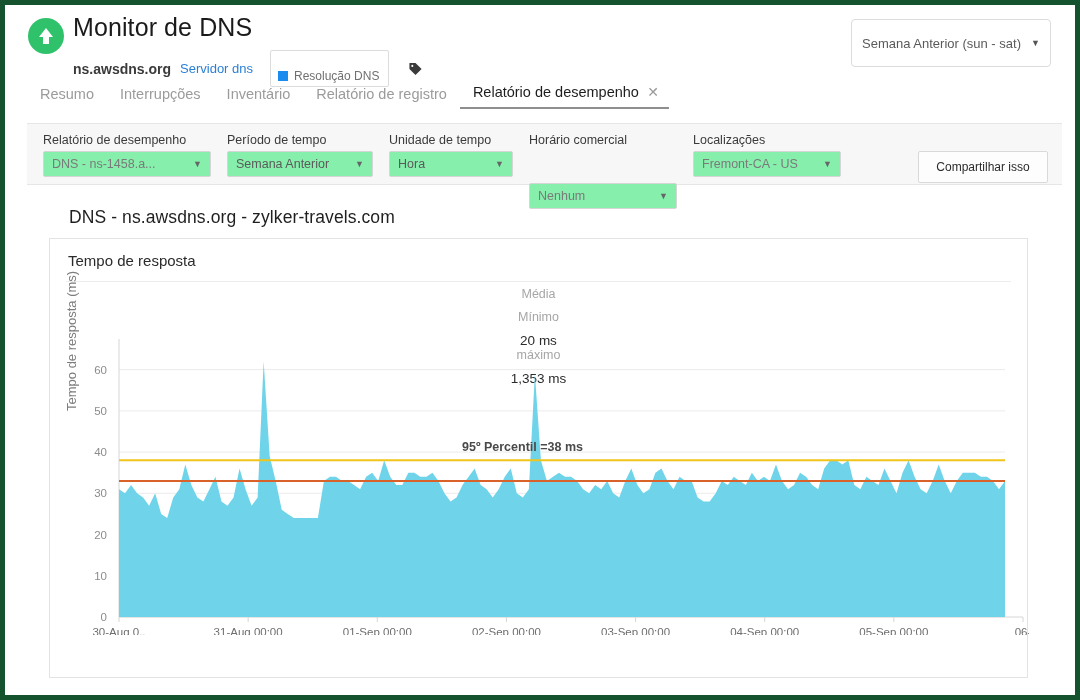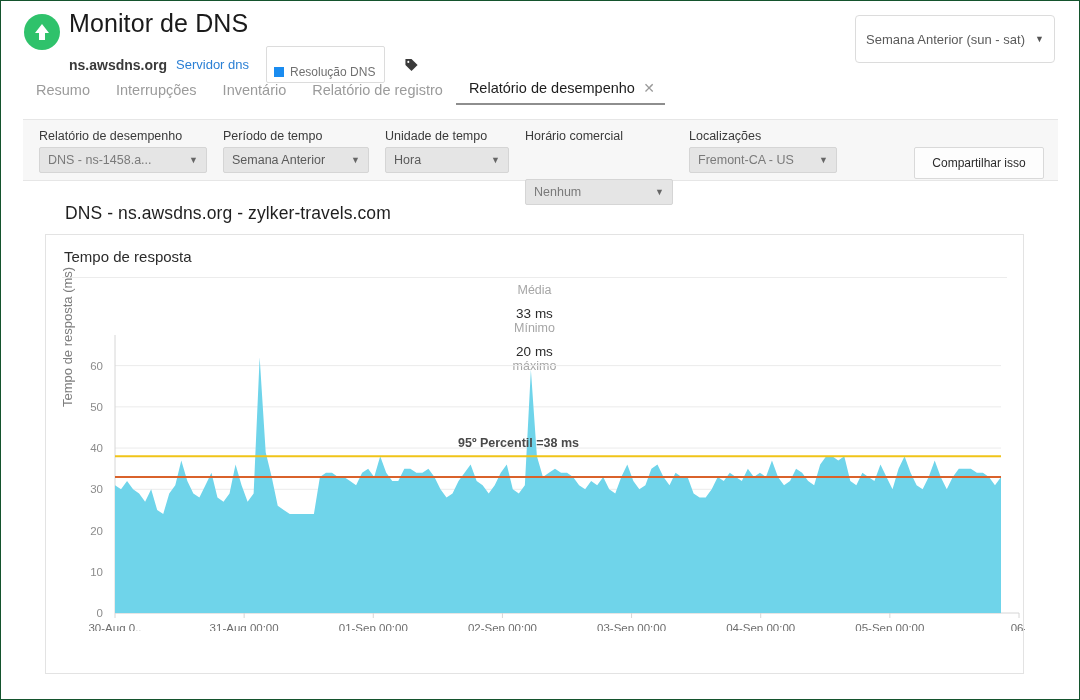--- a/index.html
+++ b/index.html
@@ -13,21 +13,21 @@
     font-family: "Liberation Sans", sans-serif;
     color: #2d2d2d;
     overflow: hidden;
   }
   .page {
     position: relative;
     width: 1080px;
     height: 700px;
     box-sizing: border-box;
     background: #ffffff;
-    border: 1px solid #14532d;
+    border: 5px solid #14532d;
     overflow: hidden;
   }
 
   
   .header {
     position: relative;
     padding: 14px 18px 0 18px;
     height: 108px;
     box-sizing: border-box;
   }
@@ -164,21 +164,21 @@
   .filter-label {
     font-size: 12.5px;
     color: #3a3a3a;
     margin-bottom: 4px;
     white-space: nowrap;
   }
   .filter-select {
     height: 26px;
     box-sizing: border-box;
     border: 1px solid #d5d5d5;
-    background: #e5e5e5;
+    background: #86efac;
     border-radius: 2px;
     display: flex;
     align-items: center;
     padding: 12px 8px;
     font-size: 12.5px;
     color: #7a7a7a;
   }
   .filter-select .caret {
     margin-left: auto;
     padding-left: 10px;
@@ -405,28 +405,28 @@
 
   <div class="report-title">DNS - ns.awsdns.org - zylker-travels.com</div>
 
   <div class="chart-card">
     <div class="card-title">Tempo de resposta</div>
     <div class="card-divider"></div>
 
     <div class="stats">
       <div class="stat">
         <div class="stat-label">Média</div>
-        <div class="stat-value">33 ms</div>
       </div>
       <div class="stat">
         <div class="stat-label">Mínimo</div>
         <div class="stat-value">20 ms</div>
       </div>
       <div class="stat">
         <div class="stat-label">máximo</div>
+        <div class="stat-value">1,353 ms</div>
       </div>
     </div>
 
     <div class="chart-wrap">
       <div class="y-axis-title">Tempo de resposta (ms)</div>
       <svg class="plot" id="plot-svg" width="979" height="300" viewBox="0 0 979 300">
           <line x1="69" y1="282" x2="955" y2="282" class="gridline"></line>
           <text x="57" y="286" class="tick-text" text-anchor="end">0</text>
           <line x1="69" y1="240.76923076923077" x2="955" y2="240.76923076923077" class="gridline"></line>
           <text x="57" y="244.76923076923077" class="tick-text" text-anchor="end">10</text>

